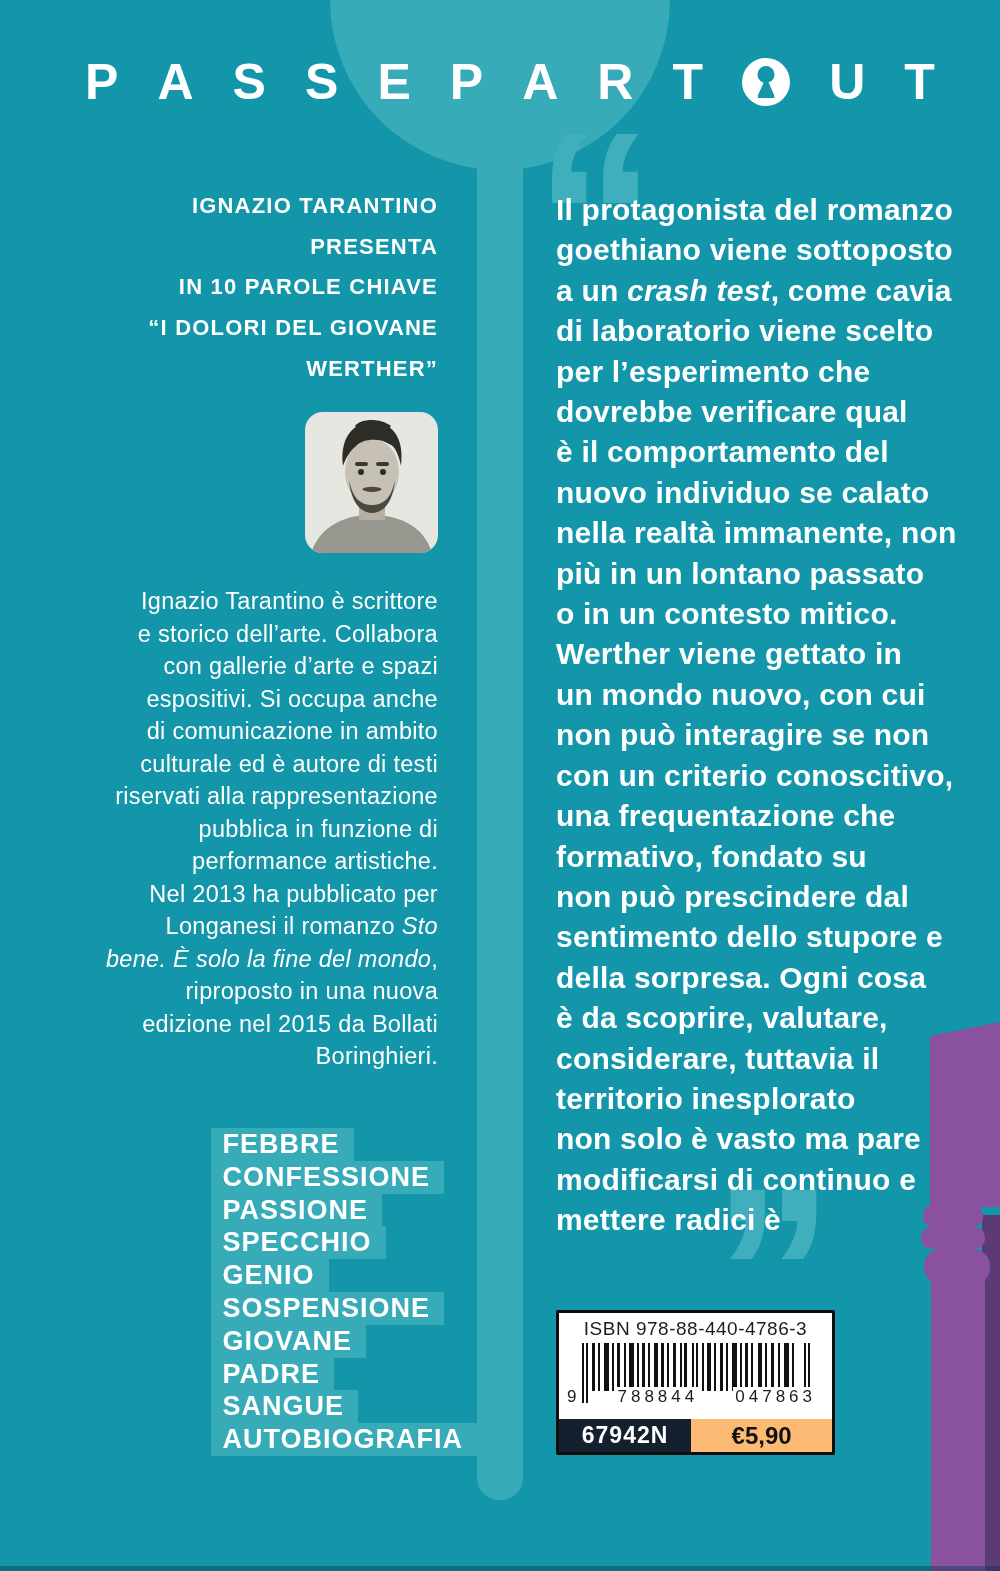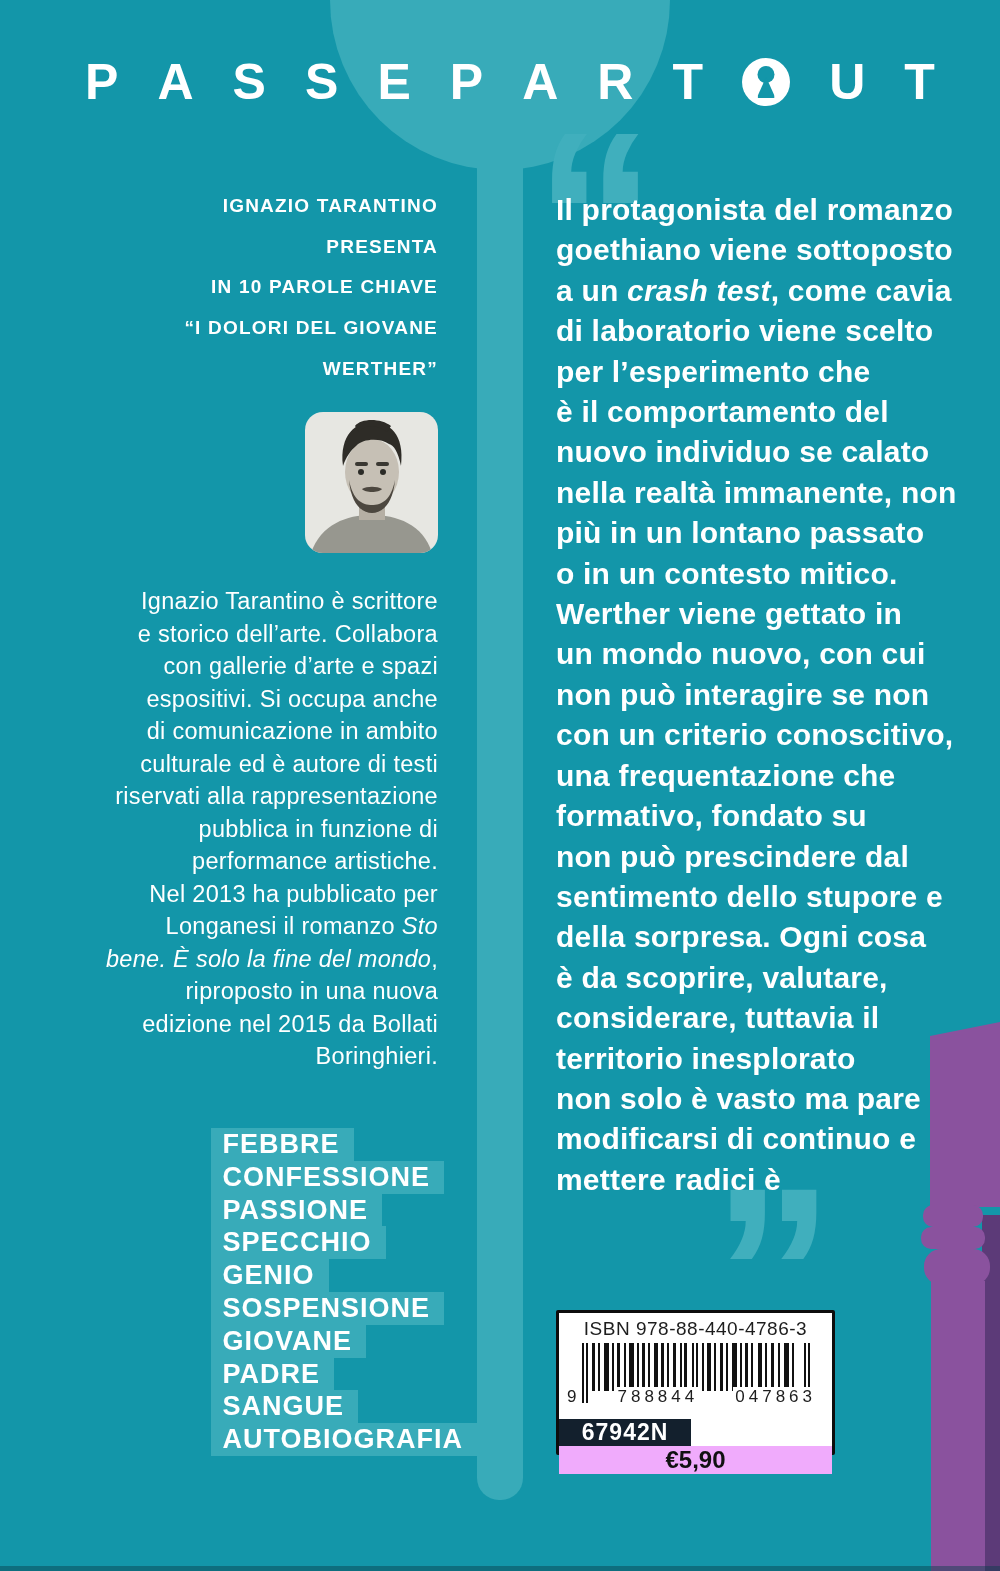--- a/index.html
+++ b/index.html
@@ -23,21 +23,21 @@
   .key-circle{position:absolute;left:330px;top:-170px;width:340px;height:340px;border-radius:50%;background:var(--key);}
   .key-stem{position:absolute;left:477px;top:120px;width:46px;height:1380px;border-radius:0 0 22px 22px;background:var(--key);}
   .bottom-edge{position:absolute;left:0;bottom:0;width:100%;height:5px;background:rgba(8,62,74,0.45);}
   
   .logo{position:absolute;left:85px;top:54px;width:850px;height:56px;display:flex;justify-content:space-between;align-items:center;font-weight:bold;font-size:50px;line-height:1;}
   .logo-letter{display:inline-block;}
   .logo-keyhole{display:inline-block;position:relative;width:48px;height:48px;background:var(--white);border-radius:50%;}
   .logo-keyhole::before{content:"";position:absolute;left:50%;top:8px;transform:translateX(-50%);width:17px;height:17px;border-radius:50%;background:var(--bg);}
   .logo-keyhole::after{content:"";position:absolute;left:50%;top:19px;transform:translateX(-50%);width:17px;height:21px;background:var(--bg);clip-path:polygon(50% 0,100% 90%,100% 100%,0 100%,0 90%);}
   
-  .intro{position:absolute;right:562px;top:186px;width:430px;text-align:right;font-weight:bold;font-size:19px;line-height:40.7px;letter-spacing:1.2px;white-space:nowrap;}
+  .intro{position:absolute;right:562px;top:186px;width:430px;text-align:right;font-weight:bold;font-size:22px;line-height:40.7px;letter-spacing:1.2px;white-space:nowrap;}
   
   .photo{position:absolute;left:305px;top:412px;width:133px;height:141px;border-radius:18px;overflow:hidden;}
   
   .bio{position:absolute;right:562px;top:585px;width:470px;text-align:right;font-size:23.5px;font-weight:500;line-height:32.5px;letter-spacing:0.3px;white-space:nowrap;}
   .bio .it, .quote .it{font-style:italic;}
   
   .keywords{position:absolute;right:523px;top:1128px;text-align:right;}
   .keywords .line{display:flex;justify-content:flex-start;height:32.8px;}
   .keywords .line span{
     display:inline-block;background:var(--key);
@@ -59,23 +59,23 @@
   .purple .ring1{left:5px;top:187px;width:60px;height:22px;border-radius:10px;}
   .purple .ring2{left:3px;top:209px;width:64px;height:22px;border-radius:10px;}
   .purple .bulge{left:6px;top:231px;width:66px;height:36px;border-radius:17px;}
   .purple .shaft{left:13px;top:263px;width:54px;height:290px;}
   
   .barcode{position:absolute;left:556px;top:1310px;width:279px;height:145px;background:#fff;border:3px solid #0d0d0d;box-sizing:border-box;border-radius:2px;color:var(--ink);z-index:3;}
   .barcode .isbn{text-align:center;font-size:19px;letter-spacing:0.5px;margin-top:5px;color:var(--ink);}
   .barcode .bars{display:block;margin:3px auto 0;width:232px;height:60px;}
   .barcode .digits{display:flex;justify-content:space-between;padding:0 14px 0 6px;font-size:17px;letter-spacing:4px;margin-top:-16px;color:var(--ink);}
   .barcode .digits span{background:#fff;padding:0 2px;}
-  .barcode .strip{position:absolute;left:0;right:0;bottom:0;height:33px;display:flex;flex-direction:column;}
+  .barcode .strip{position:absolute;left:0;right:0;bottom:0;height:33px;display:flex;}
   .barcode .strip .code{width:48.4%;background:var(--navy);color:#fff;font-weight:bold;font-size:23px;display:flex;align-items:center;justify-content:center;letter-spacing:1px;}
-  .barcode .strip .price{flex:1;background:#f0abfc;color:#111;font-weight:bold;font-size:24px;display:flex;align-items:center;justify-content:center;}
+  .barcode .strip .price{flex:1;background:#fdba74;color:#111;font-weight:bold;font-size:24px;display:flex;align-items:center;justify-content:center;}
 </style>
 </head>
 <body>
 
 <div class="page">
 
   <div class="key-circle"></div>
   <div class="key-stem"></div>
 
   <div class="logo">
@@ -171,20 +171,21 @@
         <span>AUTOBIOGRAFIA</span>
       </div>
     </div>
 
   <div class="quote">
       <div class="line"><span>Il protagonista del romanzo</span></div>
       <div class="line"><span>goethiano viene sottoposto</span></div>
       <div class="line"><span>a un </span><span class="it">crash test</span><span>, come cavia</span></div>
       <div class="line"><span>di laboratorio viene scelto</span></div>
       <div class="line"><span>per l’esperimento che</span></div>
+      <div class="line"><span>dovrebbe verificare qual</span></div>
       <div class="line"><span>è il comportamento del</span></div>
       <div class="line"><span>nuovo individuo se calato</span></div>
       <div class="line"><span>nella realtà immanente, non</span></div>
       <div class="line"><span>più in un lontano passato</span></div>
       <div class="line"><span>o in un contesto mitico.</span></div>
       <div class="line"><span>Werther viene gettato in</span></div>
       <div class="line"><span>un mondo nuovo, con cui</span></div>
       <div class="line"><span>non può interagire se non</span></div>
       <div class="line"><span>con un criterio conoscitivo,</span></div>
       <div class="line"><span>una frequentazione che</span></div>

